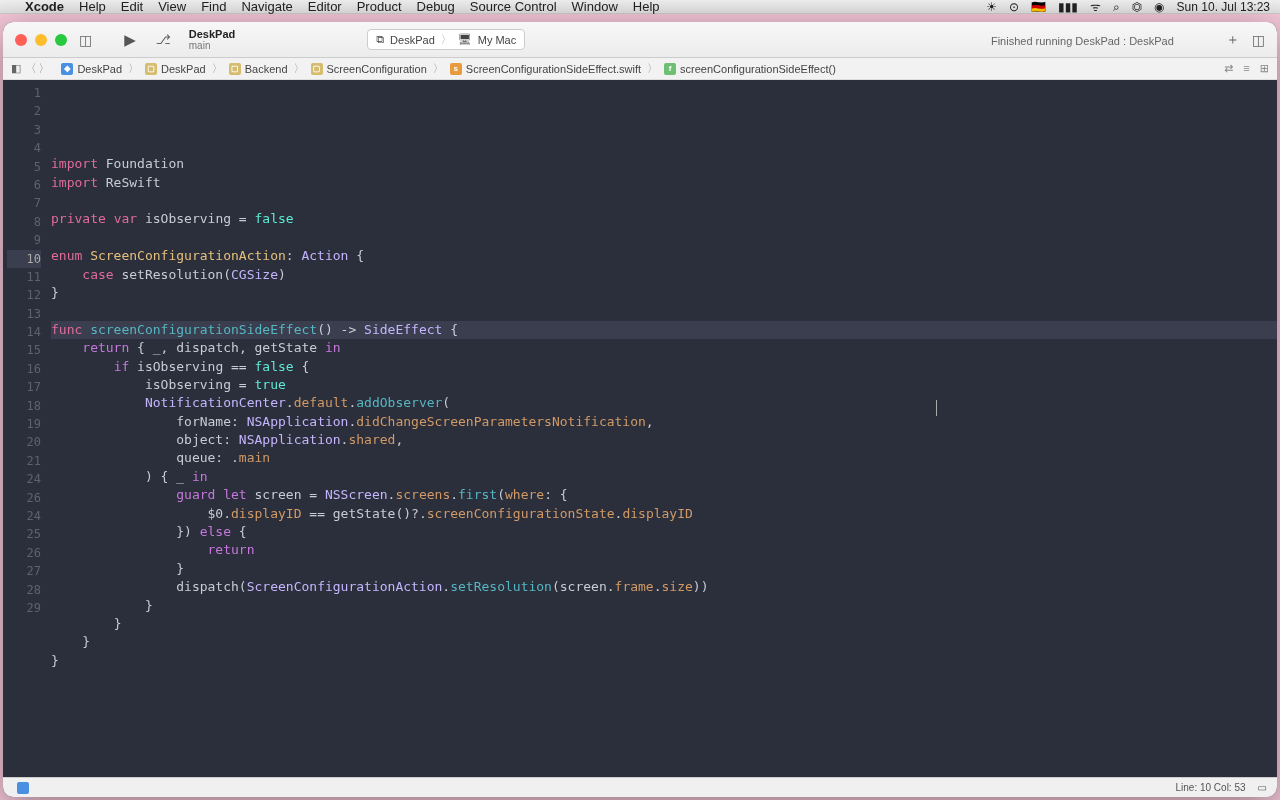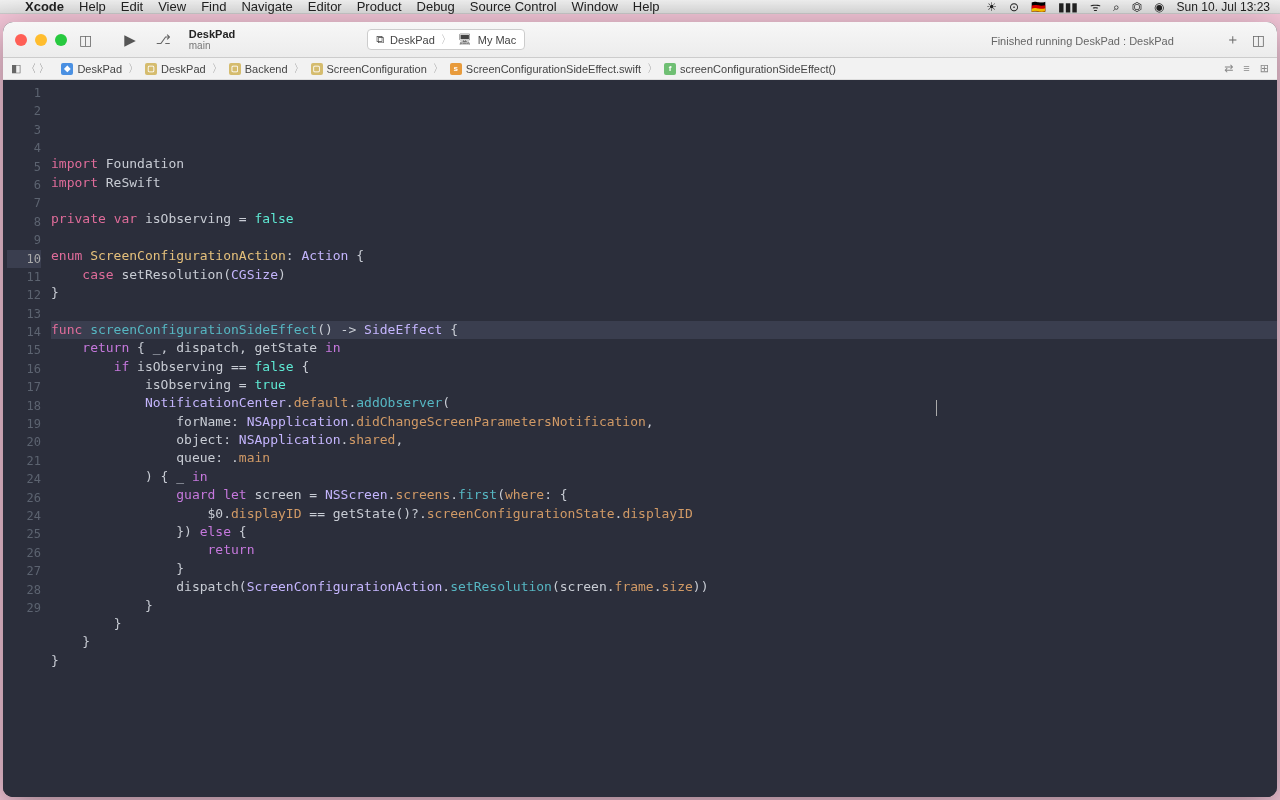--- a/index.html
+++ b/index.html
@@ -306,13 +306,18 @@
         <div class="line">26</div>
         <div class="line">27</div>
         <div class="line">28</div>
         <div class="line">29</div>
       </div>
     <div class="code" id="code">
       <span class="cursor-ibeam" id="ibeam" style="left: 885px; top: 320px;"></span>
     <div class="line"><span class="kw">import</span> <span class="white">Foundation</span></div><div class="line"><span class="kw">import</span> <span class="white">ReSwift</span></div><div class="line"></div><div class="line"><span class="kw">private</span> <span class="kw">var</span> <span class="white">isObserving</span> <span class="op">=</span> <span class="lit">false</span></div><div class="line"></div><div class="line"><span class="kw">enum</span> <span class="id">ScreenConfigurationAction</span><span class="op">:</span> <span class="type">Action</span> <span class="op">{</span></div><div class="line">    <span class="kw">case</span> <span class="white">setResolution</span><span class="op">(</span><span class="type">CGSize</span><span class="op">)</span></div><div class="line"><span class="op">}</span></div><div class="line"></div><div class="line current"><span class="kw">func</span> <span class="fn">screenConfigurationSideEffect</span><span class="op">() -&gt; </span><span class="type">SideEffect</span> <span class="op">{</span></div><div class="line">    <span class="kw2">return</span> <span class="op">{ _,</span> <span class="white">dispatch</span><span class="op">,</span> <span class="white">getState</span> <span class="kw2">in</span></div><div class="line">        <span class="kw2">if</span> <span class="white">isObserving</span> <span class="op">==</span> <span class="lit">false</span> <span class="op">{</span></div><div class="line">            <span class="white">isObserving</span> <span class="op">=</span> <span class="lit">true</span></div><div class="line">            <span class="type">NotificationCenter</span><span class="op">.</span><span class="prop">default</span><span class="op">.</span><span class="fn">addObserver</span><span class="op">(</span></div><div class="line">                <span class="white">forName:</span> <span class="type">NSApplication</span><span class="op">.</span><span class="prop">didChangeScreenParametersNotification</span><span class="op">,</span></div><div class="line">                <span class="white">object:</span> <span class="type">NSApplication</span><span class="op">.</span><span class="prop">shared</span><span class="op">,</span></div><div class="line">                <span class="white">queue:</span> <span class="op">.</span><span class="prop">main</span></div><div class="line">            <span class="op">) { _</span> <span class="kw2">in</span></div><div class="line">                <span class="kw2">guard</span> <span class="kw2">let</span> <span class="white">screen</span> <span class="op">=</span> <span class="type">NSScreen</span><span class="op">.</span><span class="prop">screens</span><span class="op">.</span><span class="fn">first</span><span class="op">(</span><span class="prop">where</span><span class="op">: {</span></div><div class="line">                    <span class="op">$0.</span><span class="prop">displayID</span> <span class="op">==</span> <span class="white">getState</span><span class="op">()?.</span><span class="prop">screenConfigurationState</span><span class="op">.</span><span class="prop">displayID</span></div><div class="line">                <span class="op">})</span> <span class="kw2">else</span> <span class="op">{</span></div><div class="line">                    <span class="kw2">return</span></div><div class="line">                <span class="op">}</span></div><div class="line">                <span class="white">dispatch</span><span class="op">(</span><span class="type">ScreenConfigurationAction</span><span class="op">.</span><span class="fn">setResolution</span><span class="op">(</span><span class="white">screen</span><span class="op">.</span><span class="prop">frame</span><span class="op">.</span><span class="prop">size</span><span class="op">))</span></div><div class="line">            <span class="op">}</span></div><div class="line">        <span class="op">}</span></div><div class="line">    <span class="op">}</span></div><div class="line"><span class="op">}</span></div><div class="line"></div></div>
   </div>
 
+  <div class="bottombar">
+    <span class="bottombar-left"></span>
+    <span>Line: 10  Col: 53</span>
+    <span>▭</span>
+  </div>
 </div>
 
 </body></html>

